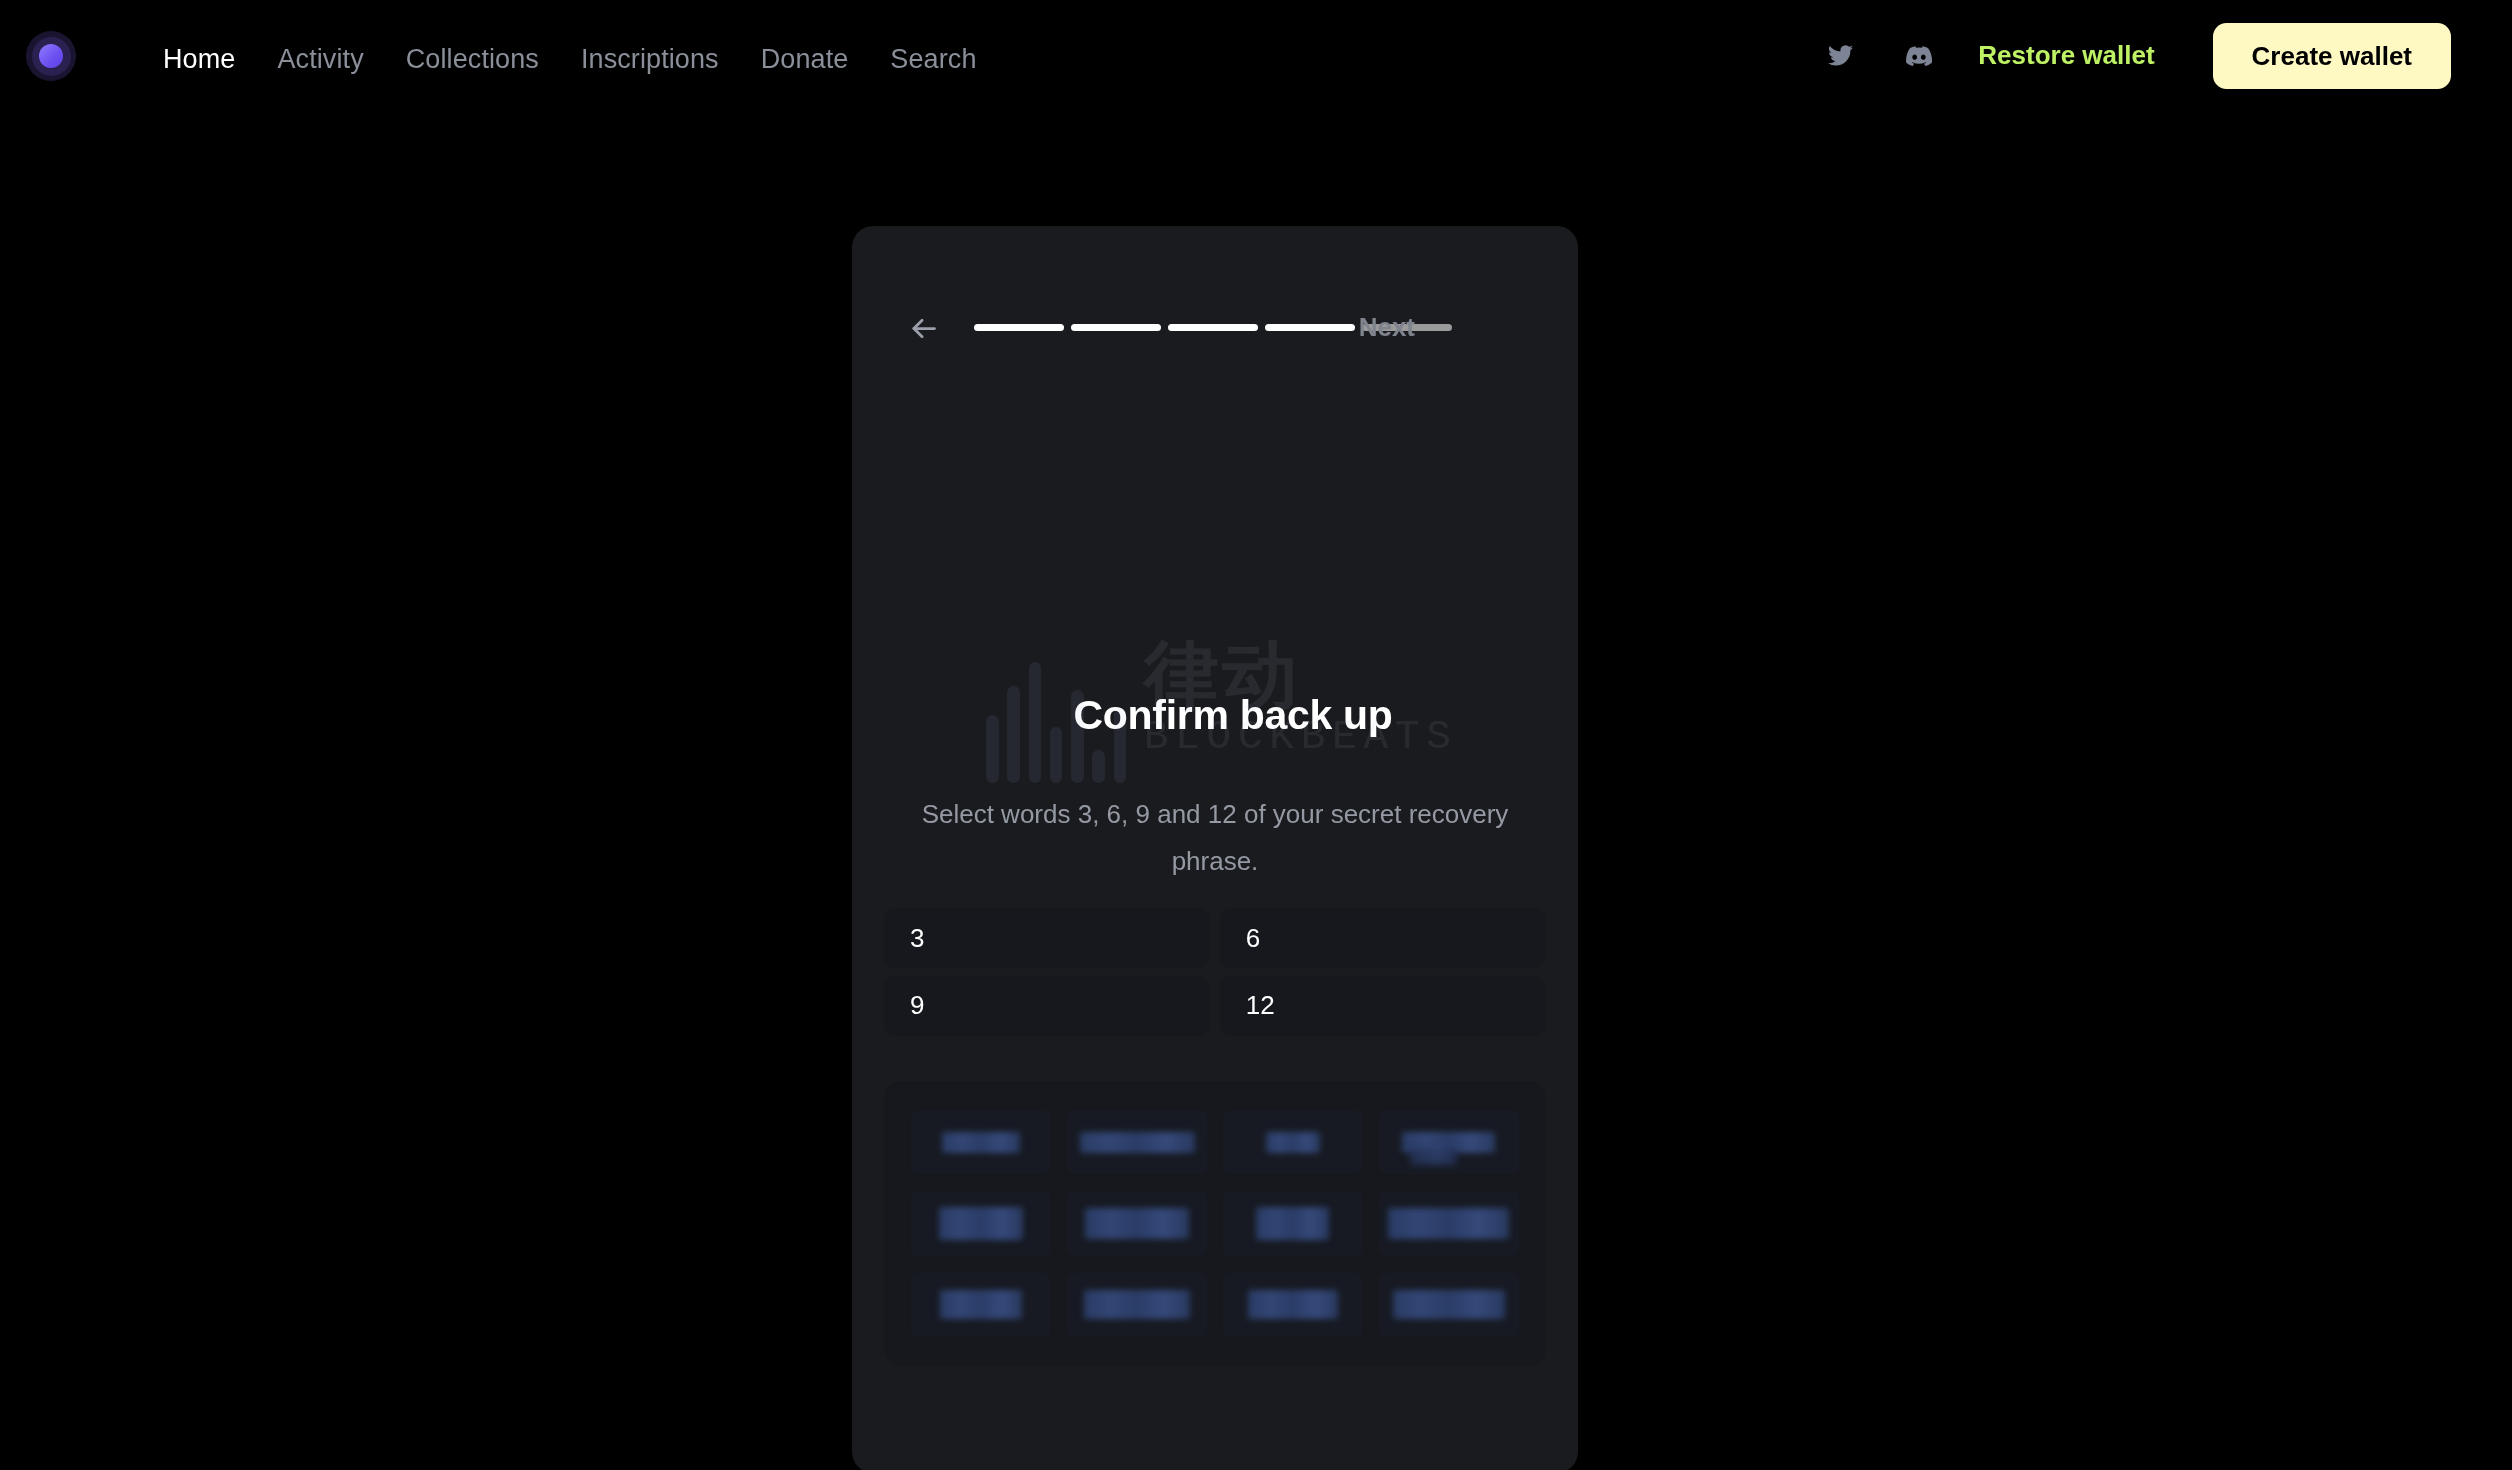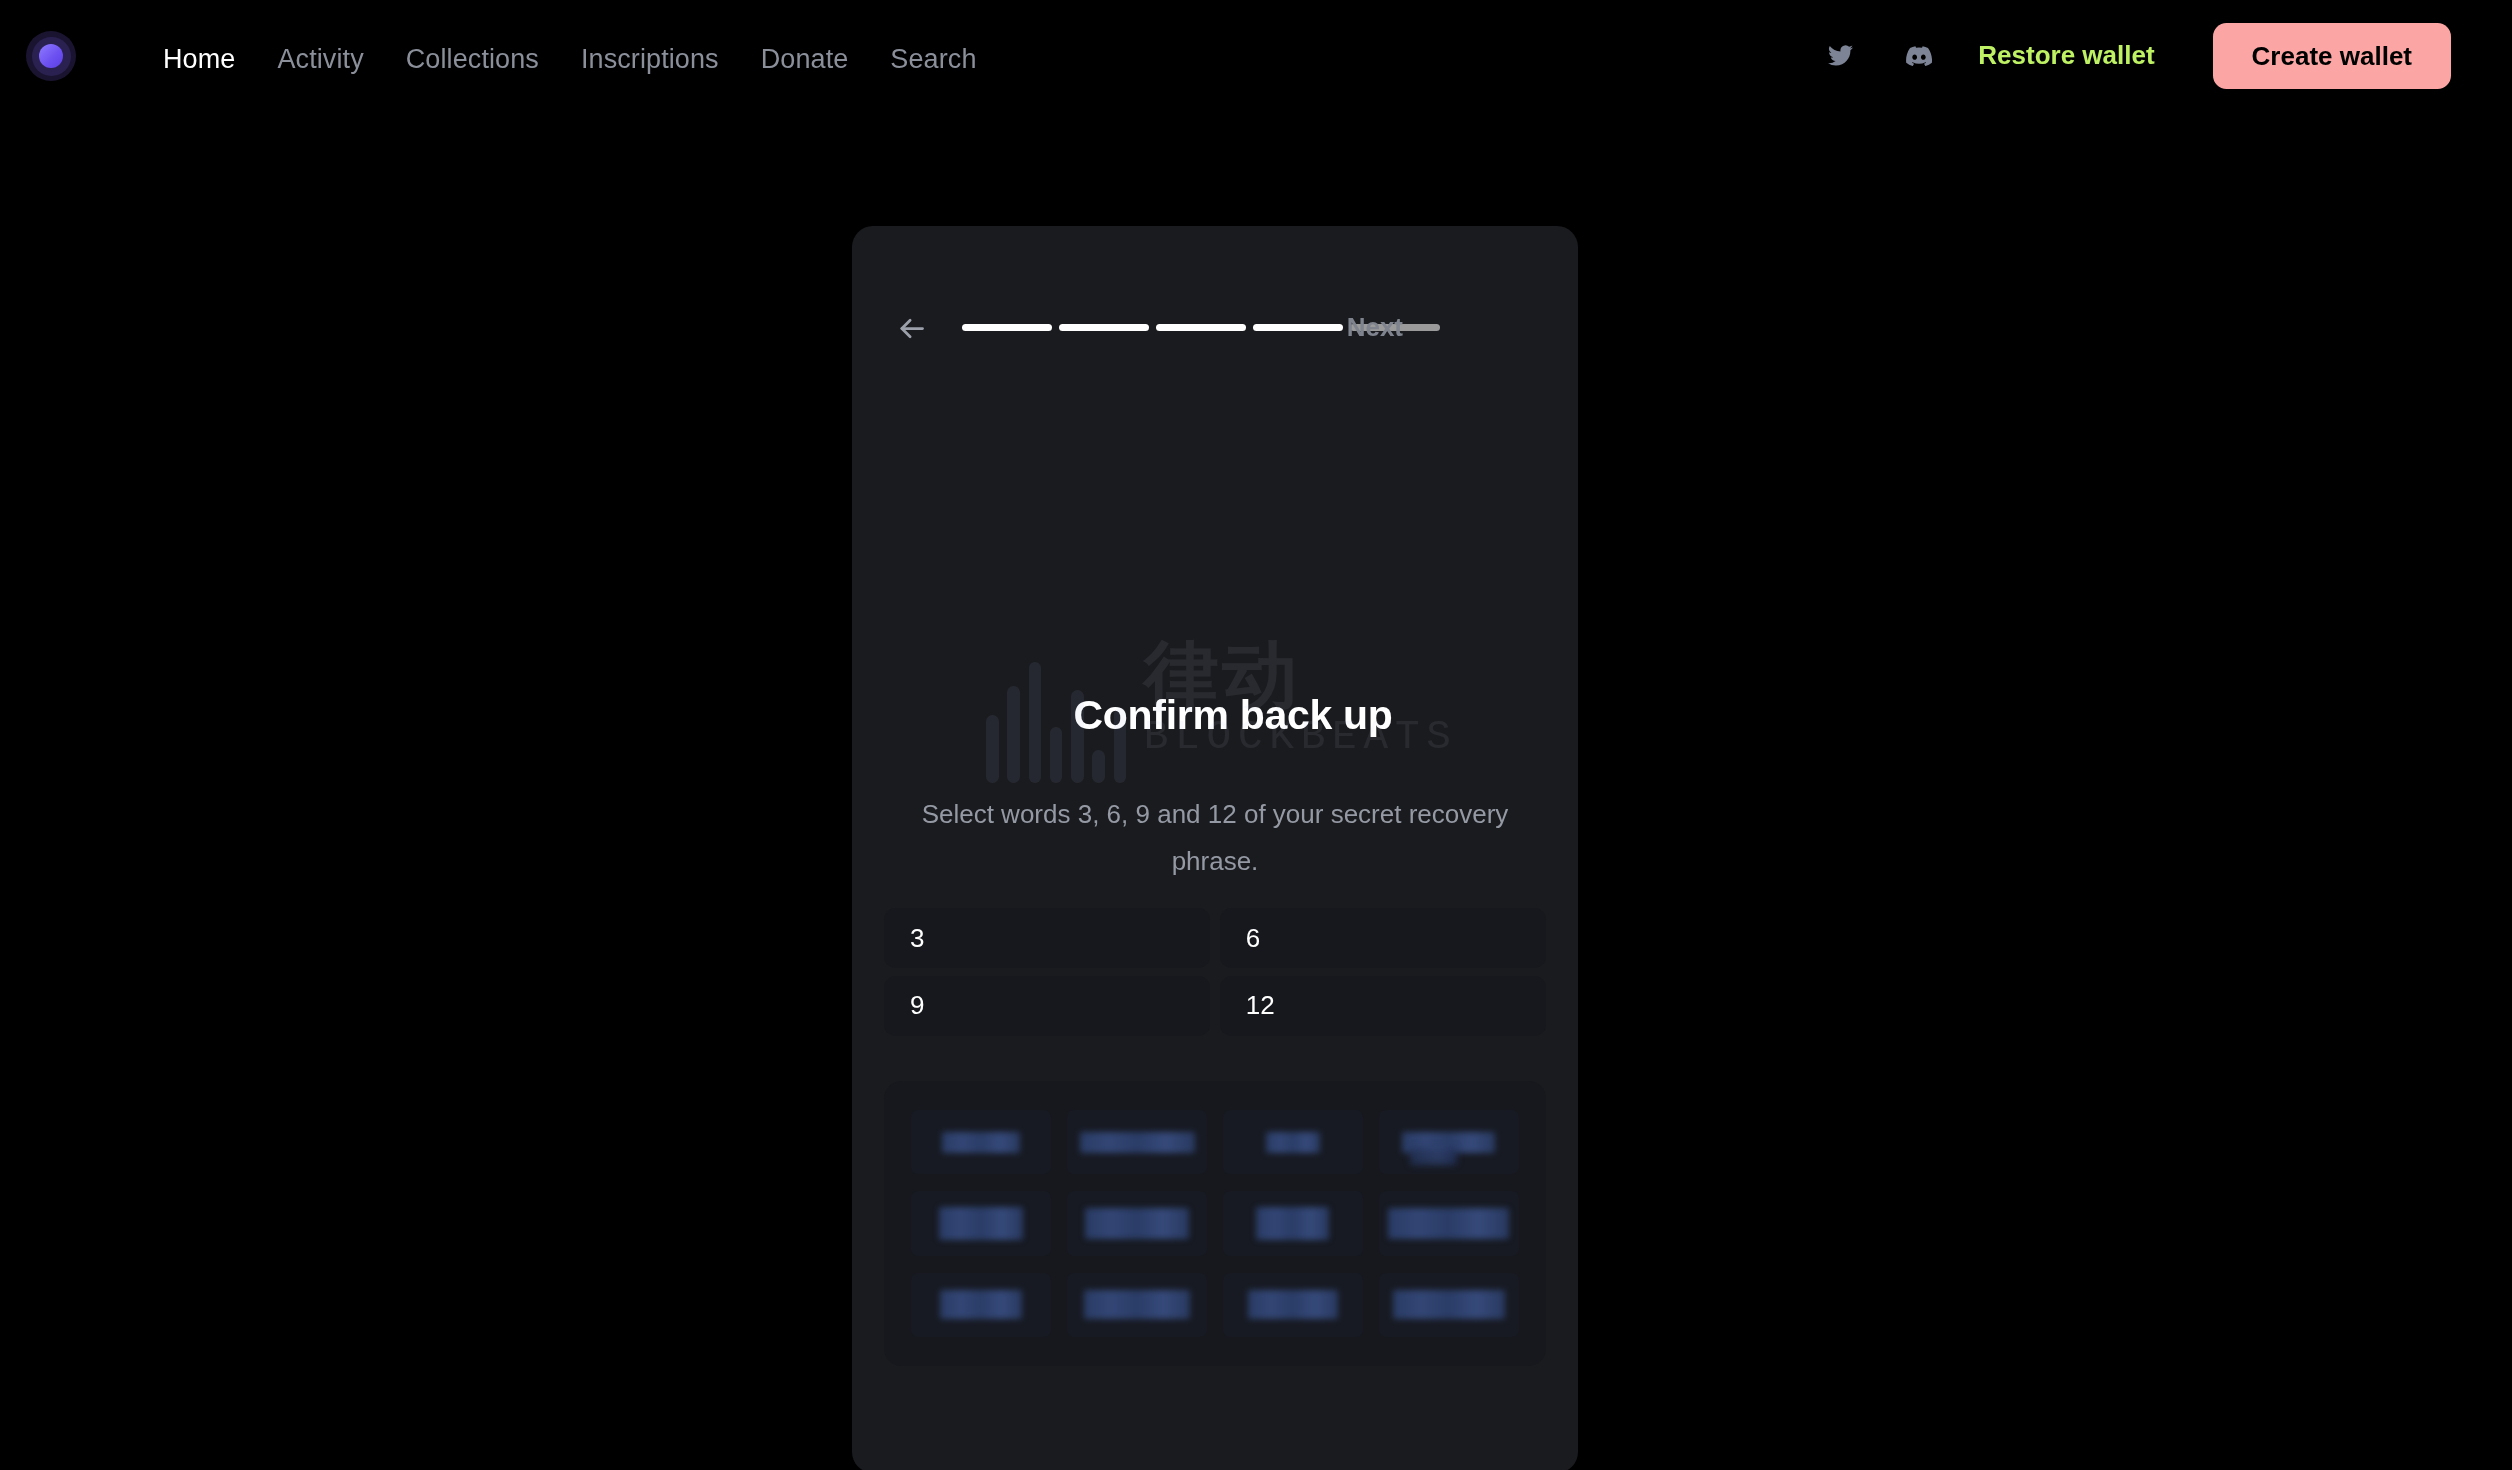--- a/index.html
+++ b/index.html
@@ -93,21 +93,21 @@
 
   .restore-wallet {
     font-size: 26px;
     font-weight: bold;
     color: #bef264;
     white-space: nowrap;
     cursor: pointer;
     margin-right: 58px;
   }
   .create-wallet {
-    background: #fca5a5;
+    background: #fef9c3;
     color: #000000;
     font-size: 26px;
     font-weight: bold;
     border: none;
     border-radius: 13.5px;
     padding: 0 39px;
     height: 66px;
     line-height: 66px;
     cursor: pointer;
     margin-right: 61px;
@@ -123,21 +123,21 @@
     width: 726px;
     height: 1247px;
     background: #1a1b1f;
     border-radius: 21px;
     overflow: hidden;
   }
 
   .card-head {
     position: absolute;
     top: 82px;
-    left: 4px;
+    left: 16px;
     width: 584px;
     height: 41px;
     display: flex;
     align-items: center;
   }
   .back-arrow {
     position: absolute;
     left: 39px;
     top: 3.9px;
     width: 33px;

